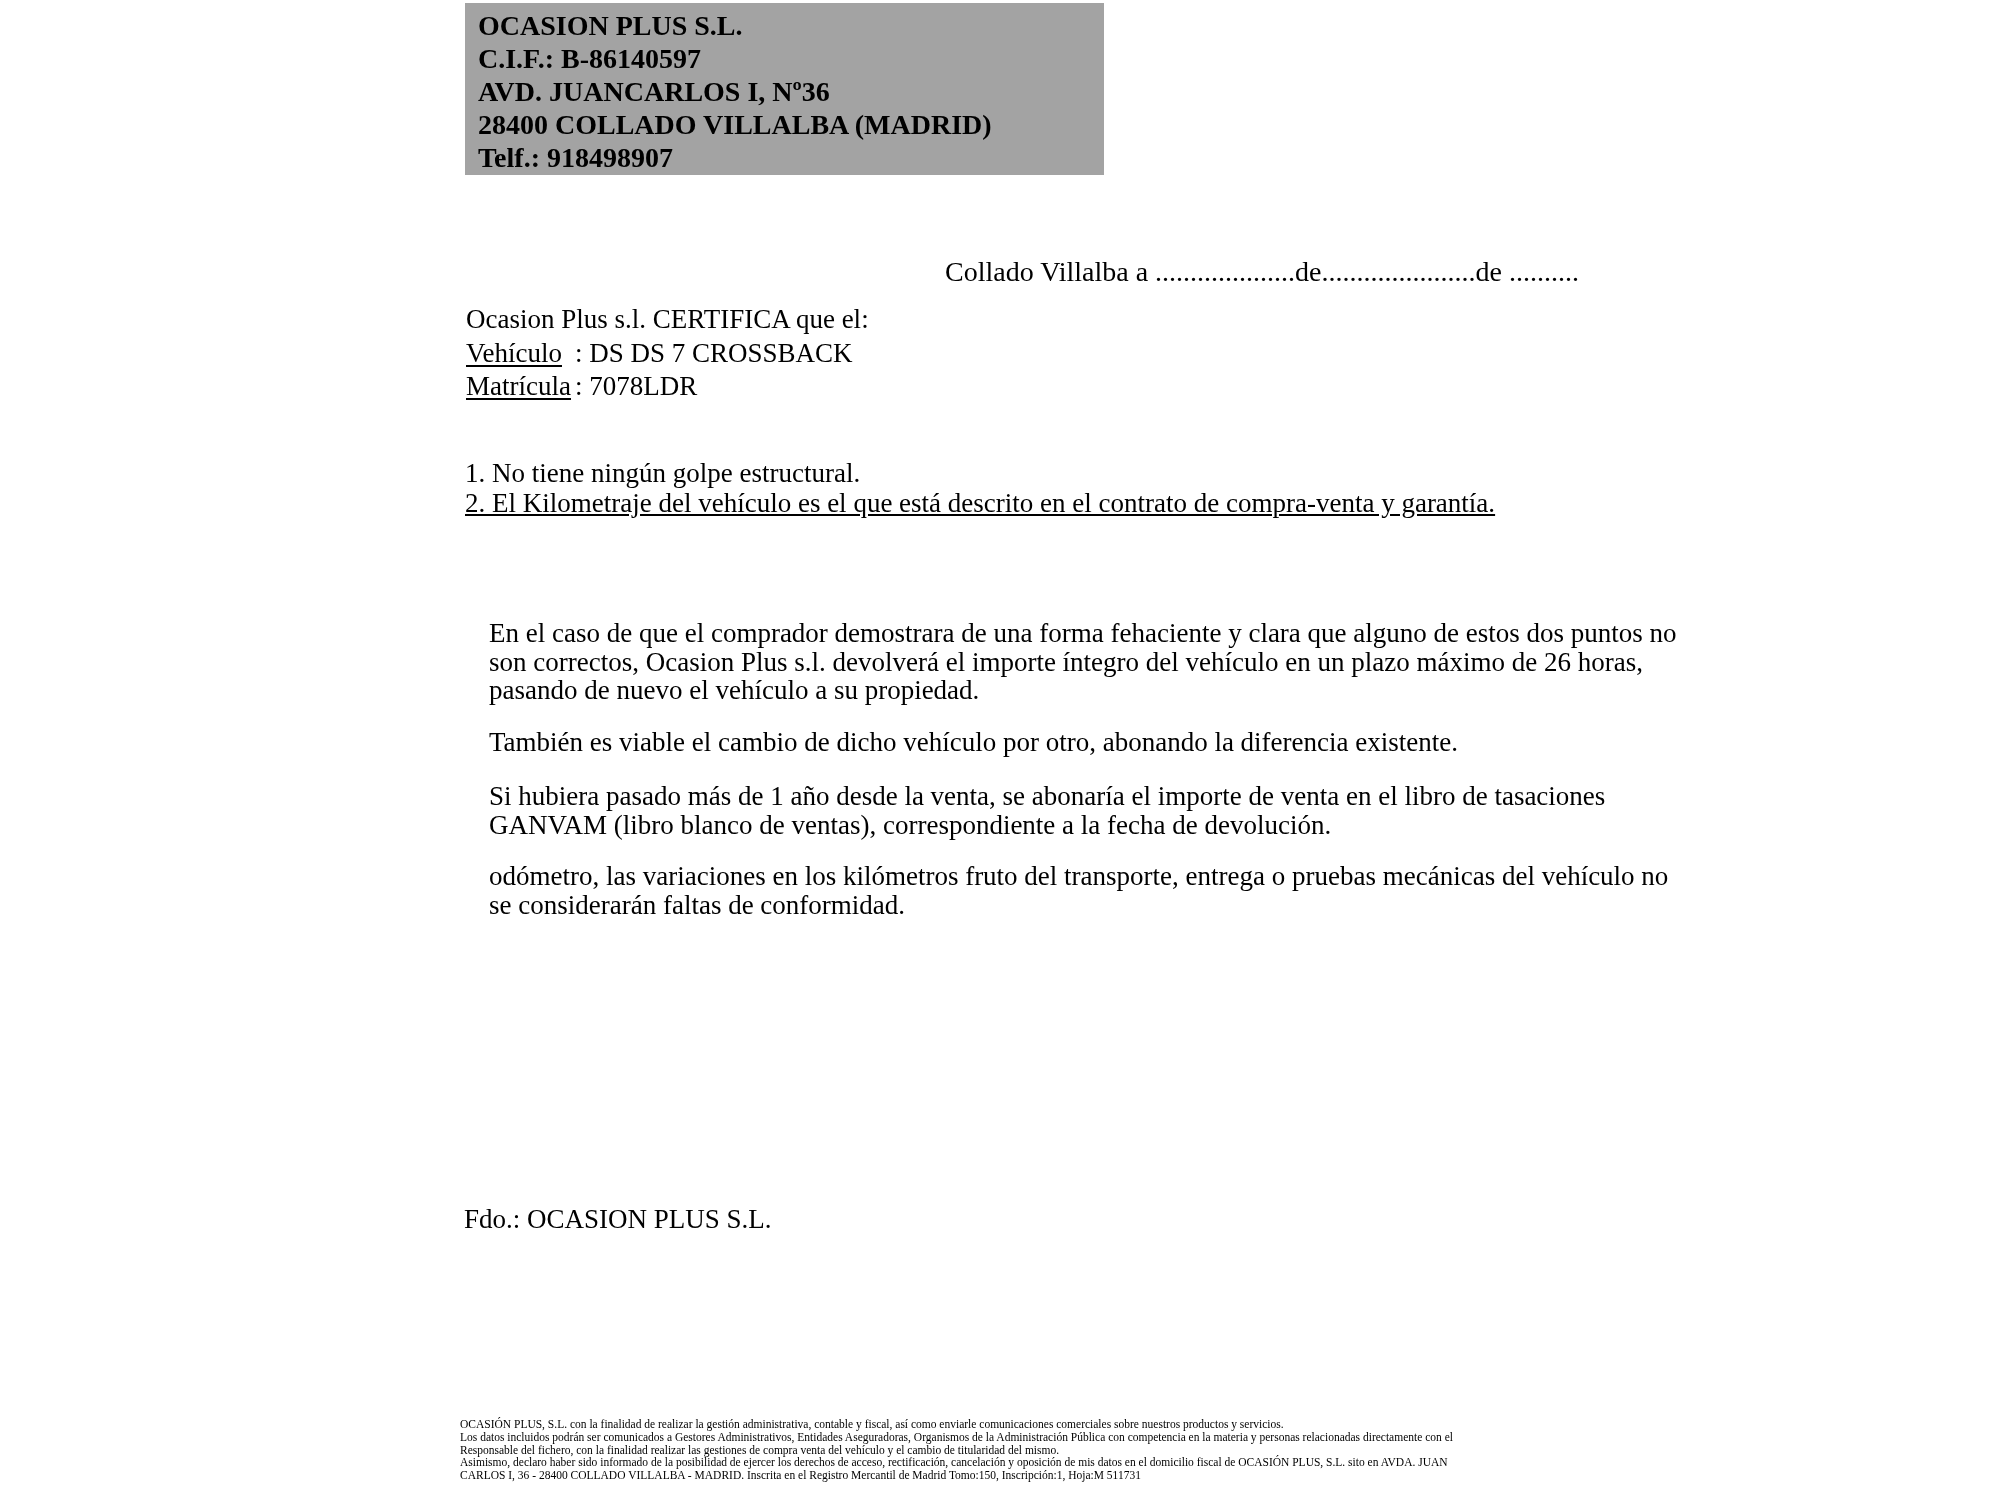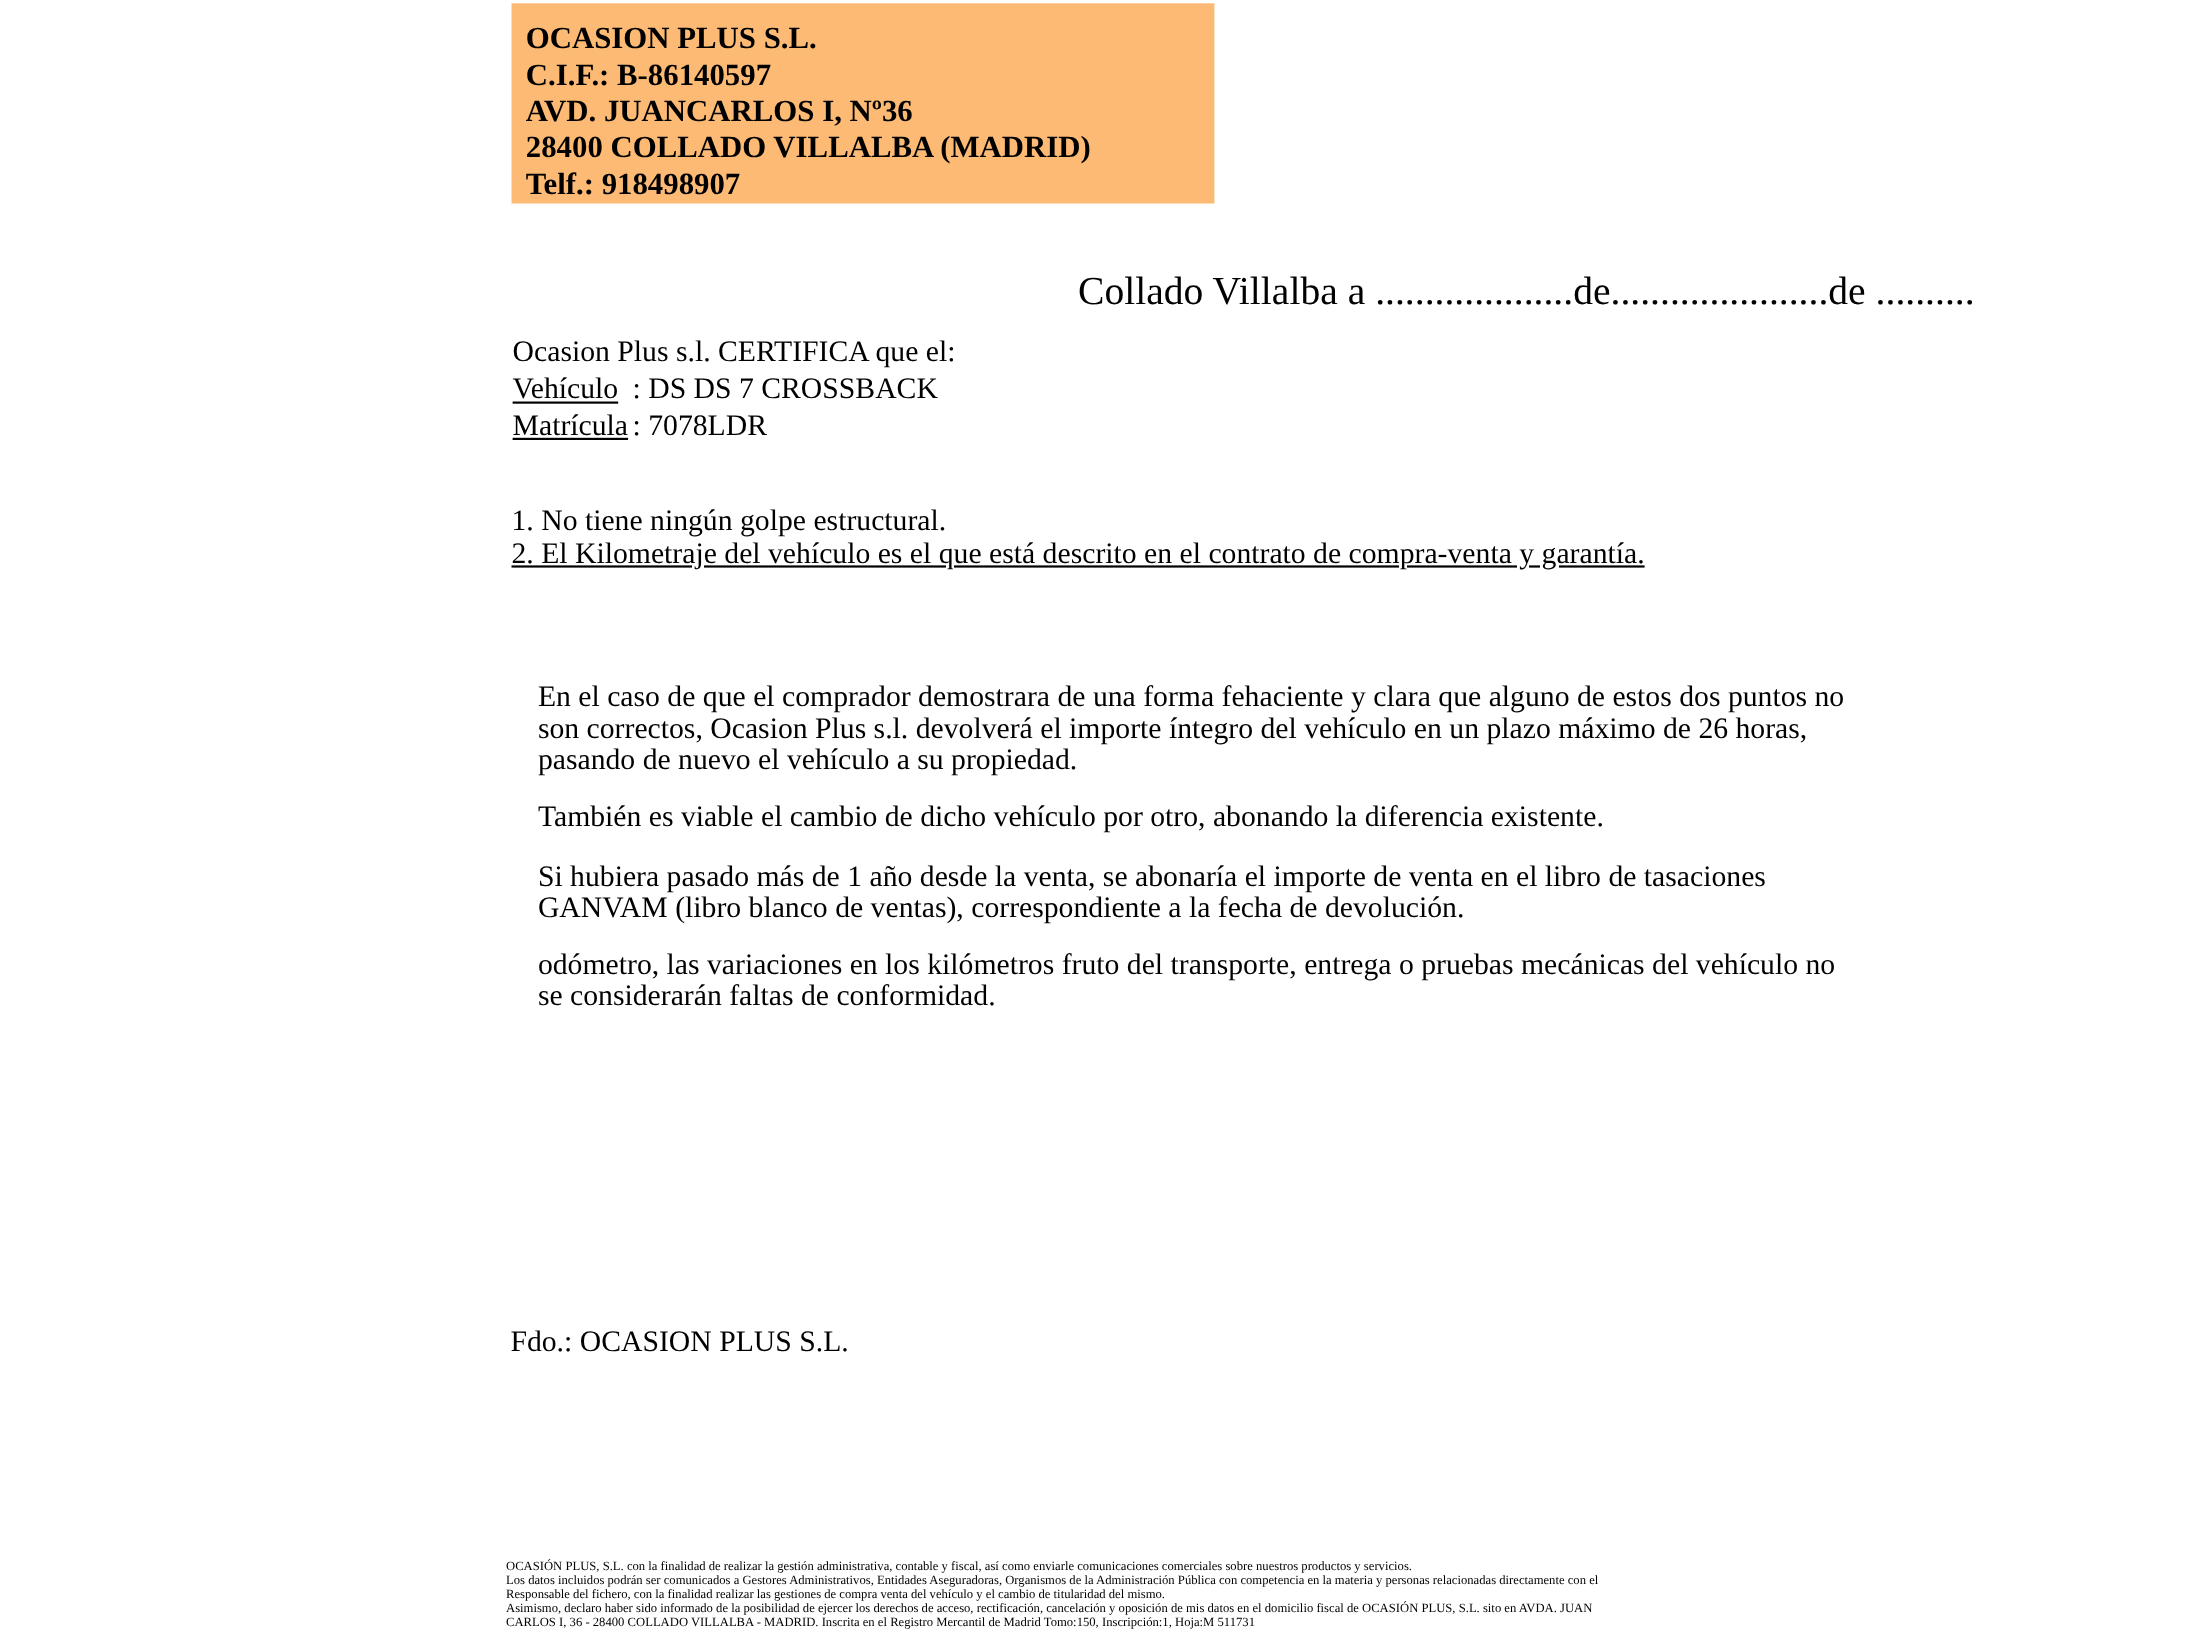--- a/index.html
+++ b/index.html
@@ -11,34 +11,33 @@
     font-family: "Liberation Serif", "DejaVu Serif", serif;
     color: #000000;
     overflow: hidden;
   }
   .letterhead {
     position: absolute;
     left: 465px;
     top: 3px;
     width: 626px;
     height: 166px;
-    background: #fdba74;
-    padding: 16px 0 0 13px;
+    background: #a3a3a3;
+    padding: 6px 0 0 13px;
     font-weight: 700;
     font-size: 28px;
     line-height: 33px;
     white-space: nowrap;
   }
   .date-line {
     position: absolute;
     left: 945px;
-    top: 243px;
-    font-size: 36px;
+    top: 256px;
+    font-size: 28px;
     white-space: nowrap;
-    margin-left: 35px;
   }
   .cert-block {
     position: absolute;
     left: 466px;
     top: 303px;
     font-size: 27px;
     line-height: 33.5px;
     white-space: nowrap;
   }
   .field-label { display: inline-block; width: 109px; }

